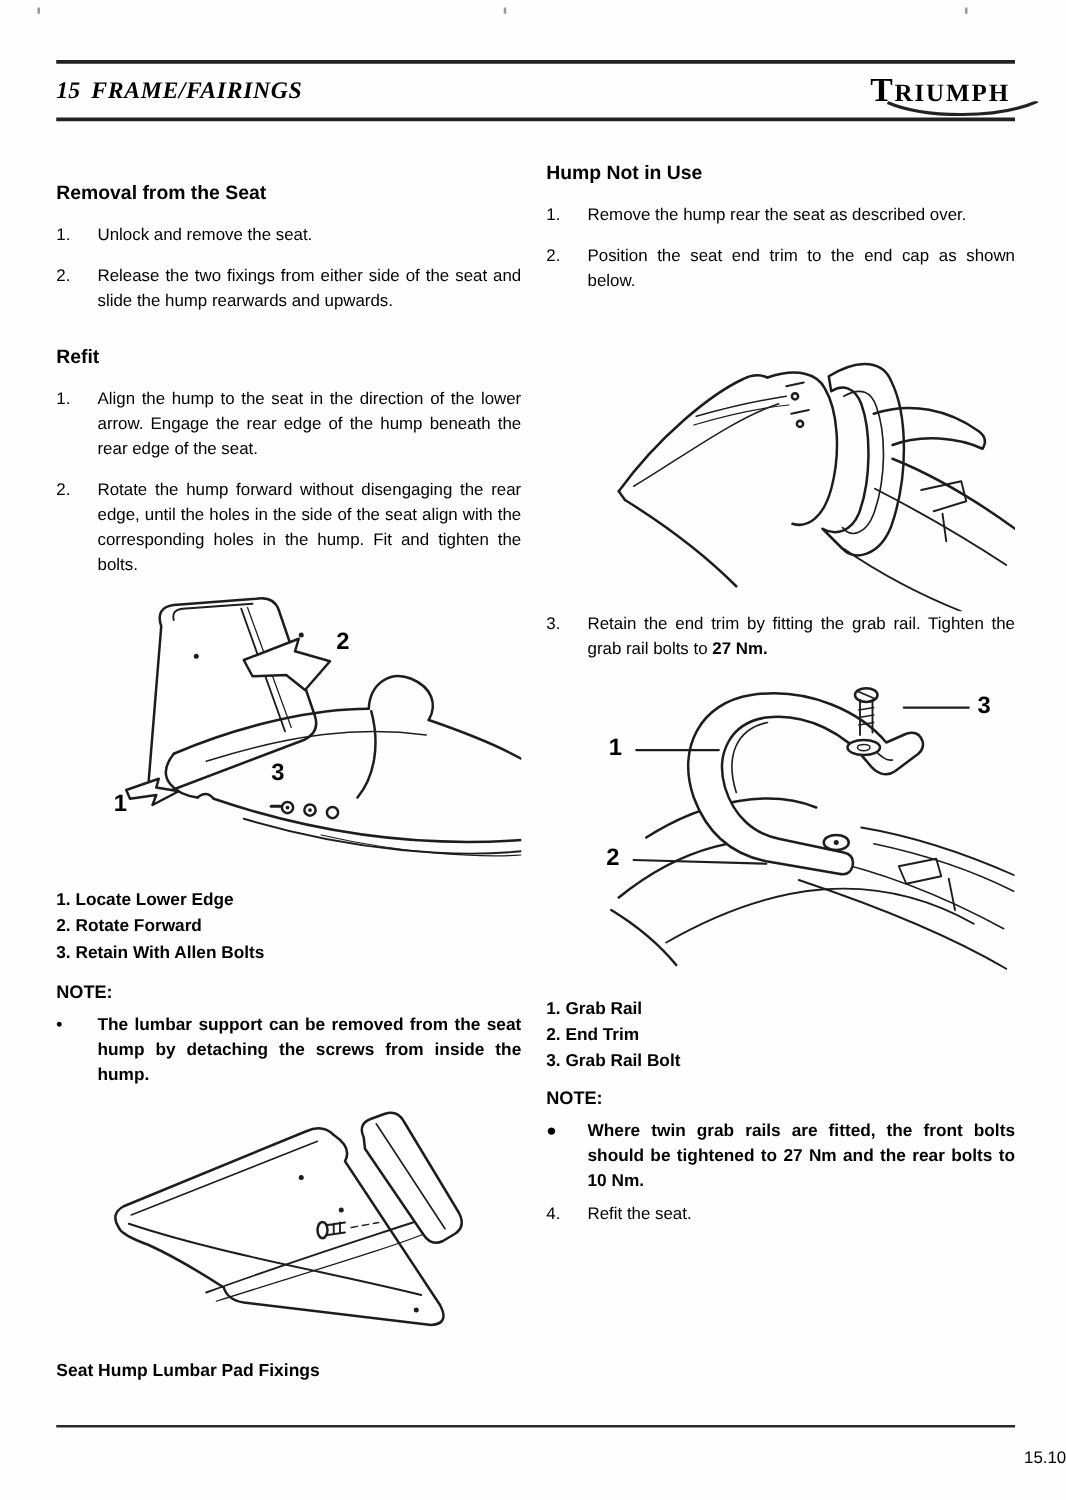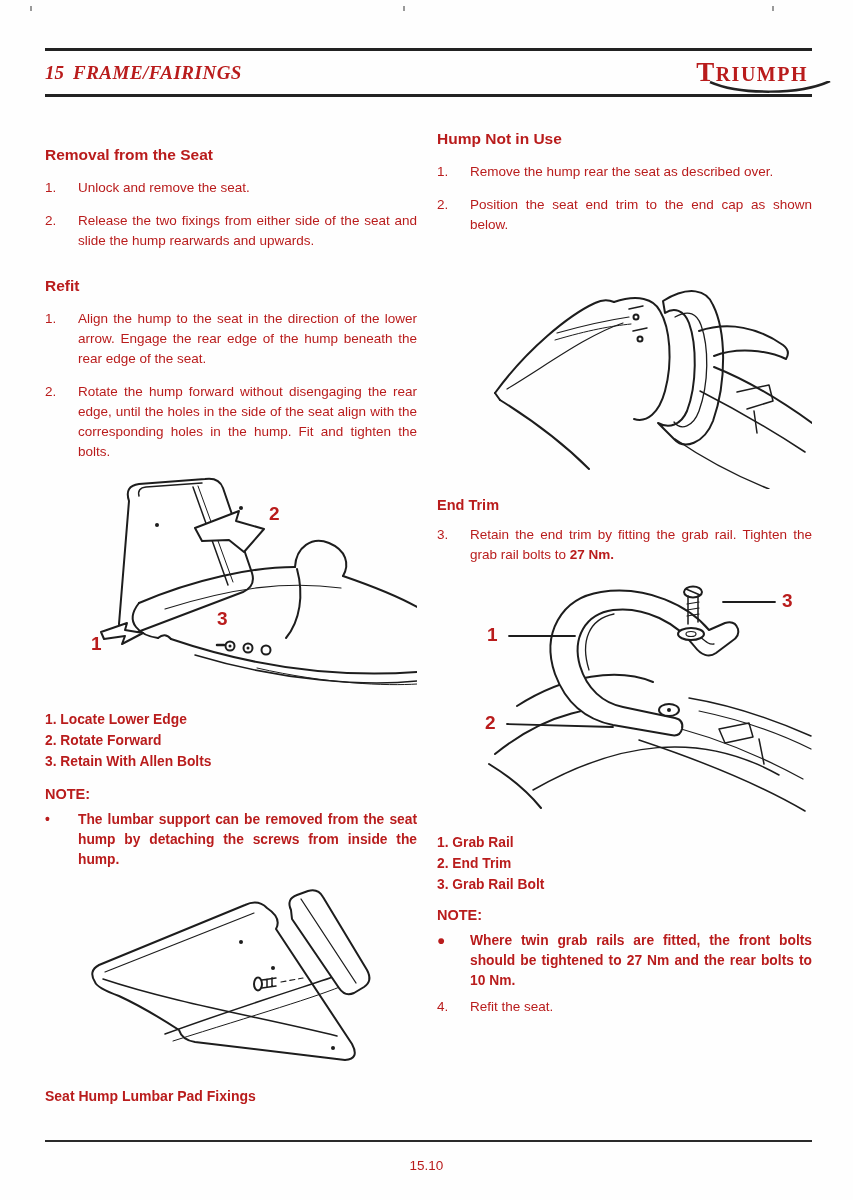--- a/index.html
+++ b/index.html
@@ -1,17 +1,17 @@
 <!DOCTYPE html>
 <html><head>
 <meta charset="utf-8">
 <style>
   html,body{margin:0;padding:0;background:#e8e8e8;}
   .page{position:relative;width:853px;height:1200px;background:#fefefe;margin:0 auto;
-        font-family:"Liberation Sans",sans-serif;color:#b91c1c;overflow:hidden;}
+        font-family:"Liberation Sans",sans-serif;color:#000000;overflow:hidden;}
   
   .header{position:absolute;left:45px;top:48px;width:767px;border-top:3px solid #222;
           border-bottom:3px solid #222;height:43px;display:flex;align-items:center;
           justify-content:space-between;}
   .chapter{font-family:"Liberation Serif",serif;font-style:italic;font-size:19px;}
   .chapter .no{font-weight:bold;margin-right:9px;}
   .chapter .ttl{font-weight:bold;letter-spacing:.5px;}
   .logo{position:relative;font-family:"Liberation Serif",serif;font-weight:bold;
         font-size:20px;letter-spacing:1.5px;padding-right:4px;}
   .logo .cap{font-size:27px;}
@@ -29,21 +29,21 @@
   .cap-lines div{font-weight:bold;font-size:13.8px;line-height:21px;}
   .note-b{display:flex;font-weight:bold;font-size:13.8px;line-height:20px;margin-bottom:6px;}
   .note-b .bu{width:33px;flex:none;}
   .note-b .t{flex:1;text-align:justify;}
   .figure{position:relative;}
   .fig-label{position:absolute;font-weight:bold;font-size:19px;}
   .fig-cap{font-weight:bold;font-size:14px;}
   svg{display:block;}
   
   .footer-rule{position:absolute;left:45px;top:1140px;width:767px;border-top:2.5px solid #2a2a2a;}
-  .page-num{position:absolute;left:0;top:1158px;width:853px;text-align:center;font-size:13.5px;}
+  .page-num{position:absolute;left:0;top:1158px;width:853px;text-align:right;font-size:13.5px;}
   .speck{position:absolute;top:6px;width:2px;height:5px;background:#9a9a9a;}
 </style>
 </head>
 <body>
 
 <div class="page">
 
   <div class="speck" style="left:30px"></div>
   <div class="speck" style="left:403px"></div>
   <div class="speck" style="left:772px"></div>
@@ -192,21 +192,20 @@
           <path d="M262,60 C292,50 322,57 346,74 Q354,80 349,88 C330,79 300,76 277,85"></path>
           <path d="M277,96 C312,110 346,131 375,152"></path>
           <path d="M263,120 C302,140 336,160 368,181" stroke-width="1.5"></path>
           <path d="M238,168 C270,190 302,206 332,218" stroke-width="1.5"></path>
           <path d="M300,121 L332,114 L336,130 L310,138" stroke-width="1.5"></path>
           <path d="M317,140 L320,162" stroke-width="1.5"></path>
         </g>
       </svg>
     </div>
 
-    <h2 style="font-size:14.5px;margin:8px 0 12px 0">End Trim</h2>
     <div class="step">
       <span class="n">3.</span>
       <span class="t"><span>Retain the end trim by fitting the grab rail.  Tighten the grab rail bolts to </span><b>27 Nm.</b></span>
     </div>
 
     <div class="figure" style="height:248px">
       <svg width="375" height="248" viewBox="0 0 375 248">
         <g stroke="#1d1d1d" fill="none" stroke-width="2" stroke-linejoin="round" stroke-linecap="round">
 
           <path d="M80,128 C130,96 182,90 216,104"></path>

